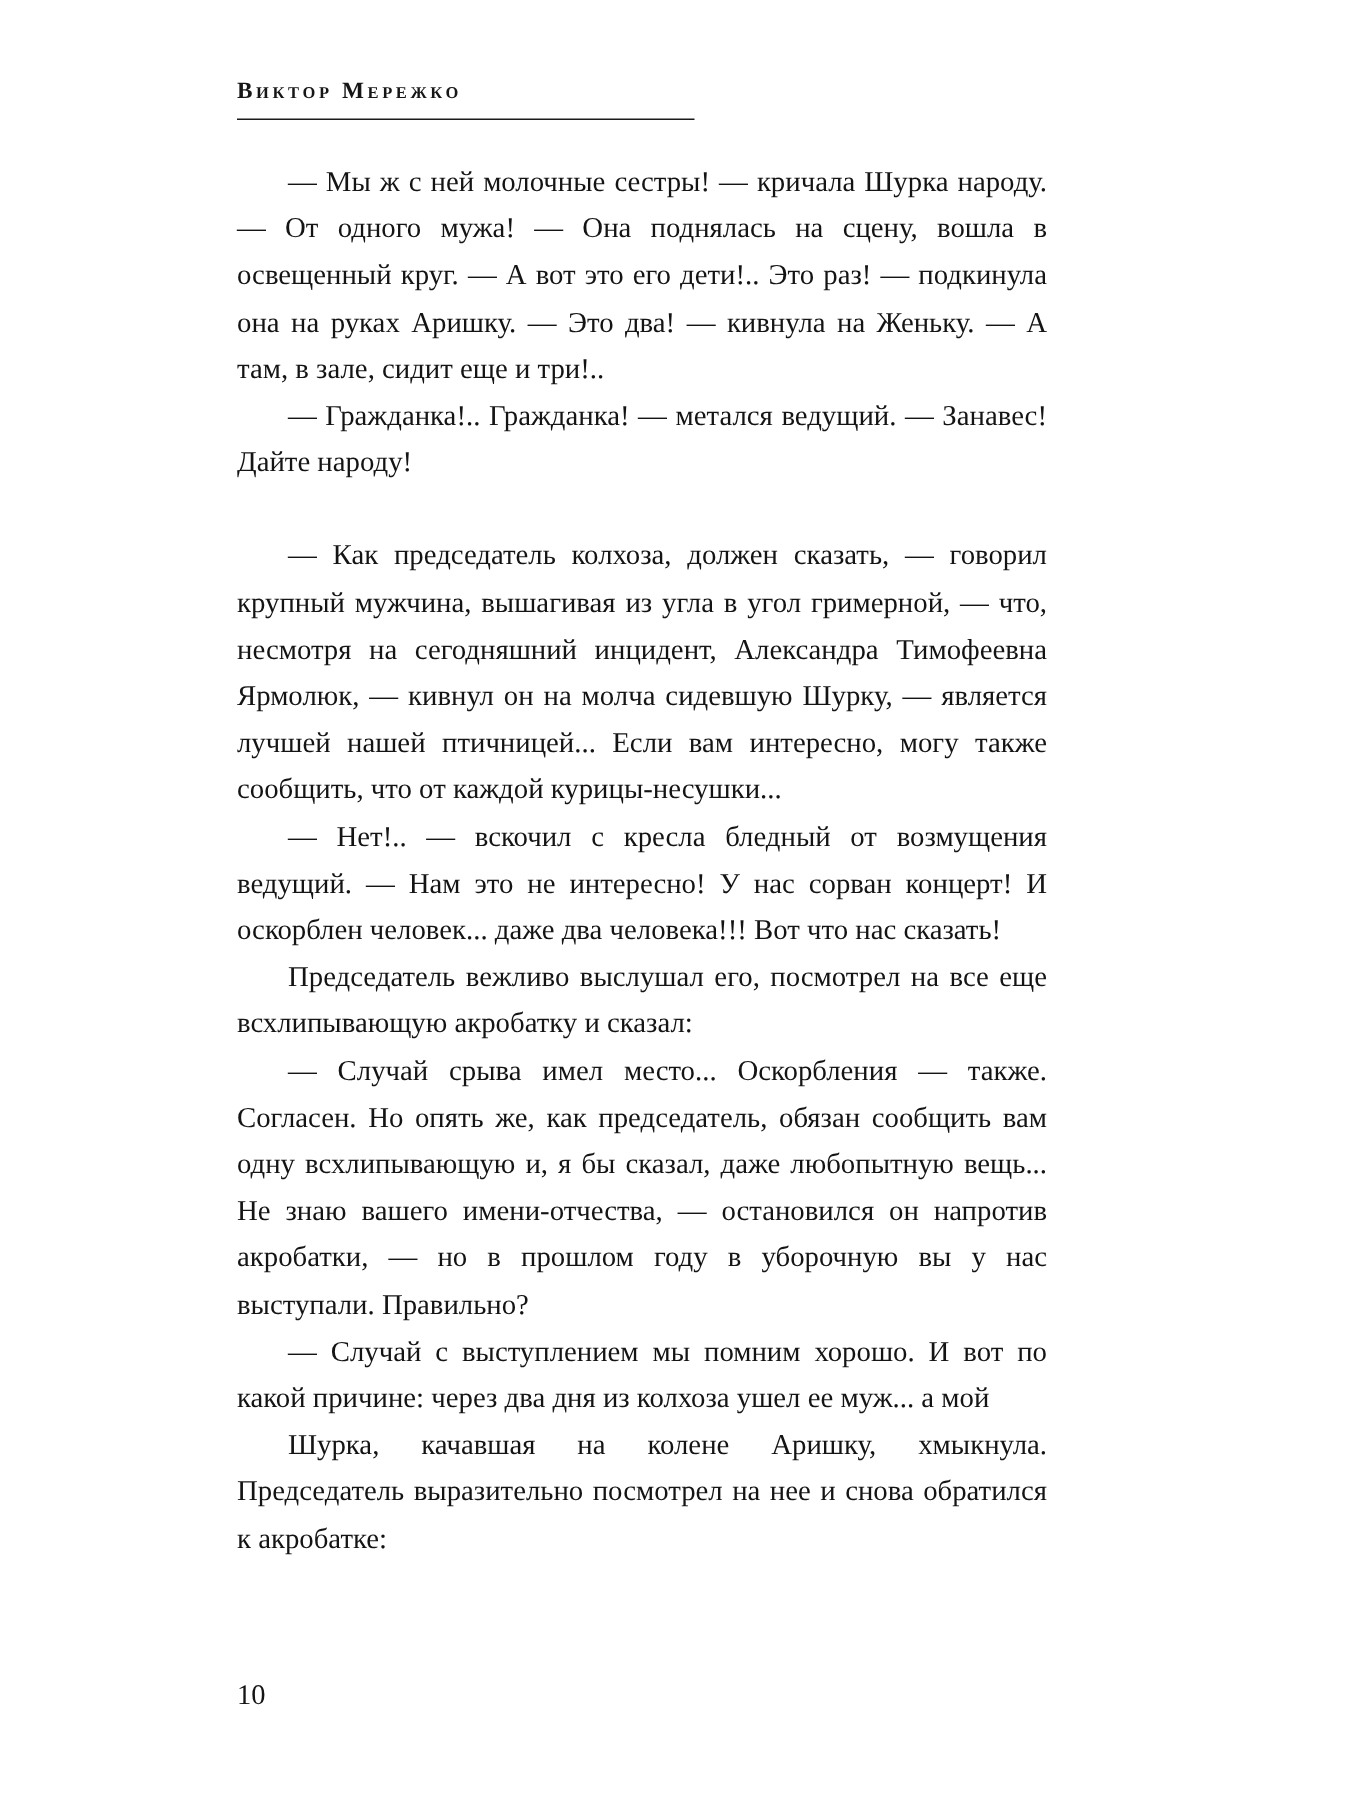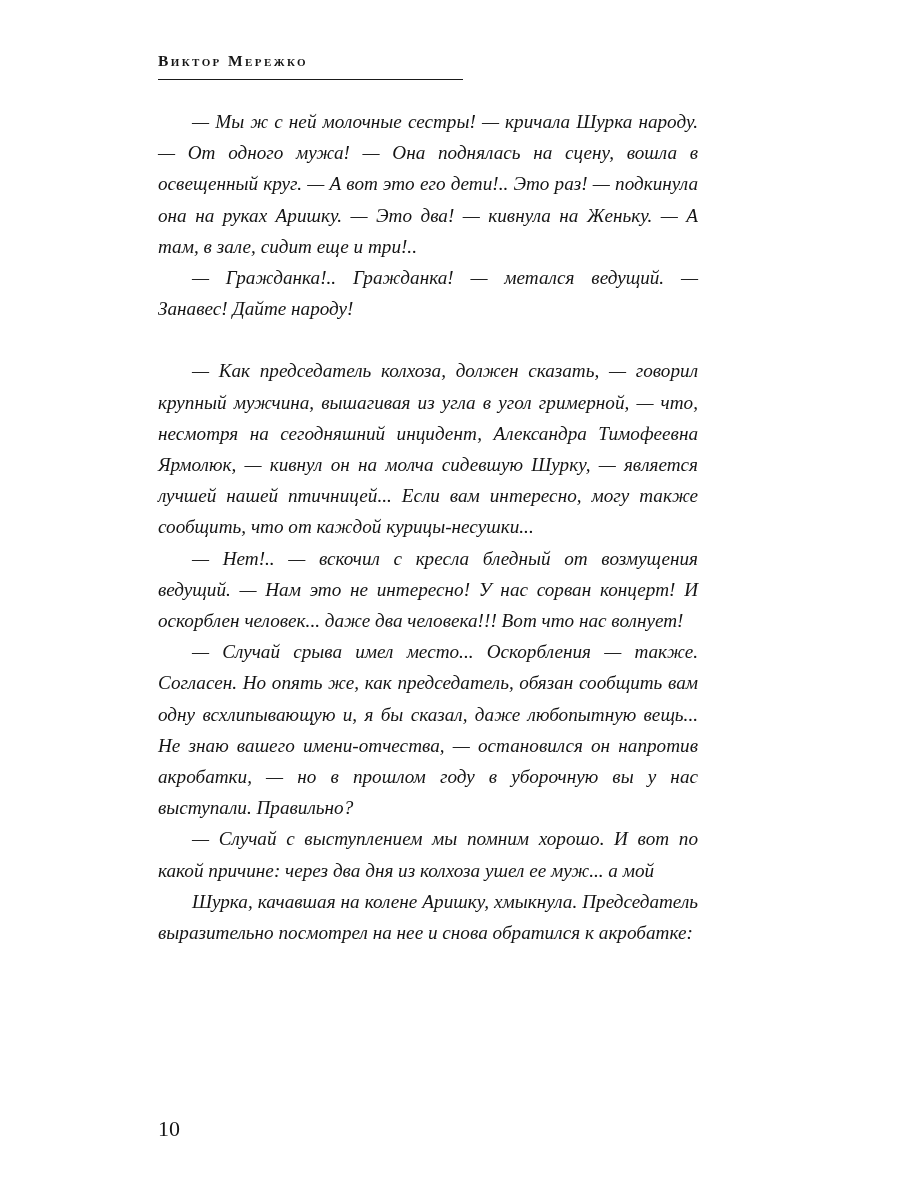--- a/index.html
+++ b/index.html
@@ -37,55 +37,55 @@
     white-space: nowrap;
   }
   .body-text {
     margin-top: 26px;
     font-size: 19.2px;
     line-height: 31.2px;
     text-align: justify;
     text-justify: inter-word;
     color: #141414;
     hyphens: manual;
-    font-style: italic;
   }
   .body-text p {
     margin: 0;
     text-indent: 34px;
   }
   .gap {
     height: 31px;
   }
   .folio {
     position: absolute;
     left: 158px;
     bottom: 58px;
-    font-size: 22px;
+    font-size: 19px;
     color: #141414;
   }
 </style>
 </head>
 <body>
 
 <div class="page">
 
   <div class="running-head">Виктор Мережко</div>
 
   <div class="body-text">
     <div>
       <p>— Мы ж с ней молочные сестры! — кричала Шурка народу. — От одного мужа! — Она поднялась на сцену, вошла в освещенный круг. — А вот это его дети!.. Это раз! — подкинула она на руках Аришку. — Это два! — кивнула на Женьку. — А там, в зале, сидит еще и три!..</p>
       <p>— Гражданка!.. Гражданка! — метался ведущий. — Занавес! Дайте народу!</p>
     </div>
 
     <div class="gap"></div>
 
     <div>
       <p>— Как председатель колхоза, должен сказать, — говорил крупный мужчина, вышагивая из угла в угол гримерной, — что, несмотря на сегодняшний инцидент, Александра Тимофеевна Ярмолюк, — кивнул он на молча сидевшую Шурку, — является лучшей нашей птичницей... Если вам интересно, могу также сообщить, что от каждой курицы-несушки...</p>
-      <p>— Нет!.. — вскочил с кресла бледный от возмущения ведущий. — Нам это не интересно! У нас сорван концерт! И оскорблен человек... даже два человека!!! Вот что нас волнует!</p>
+      <p>— Нет!.. — вскочил с кресла бледный от возмущения ведущий. — Нам это не интересно! У нас сорван концерт! И оскорблен человек... даже два человека!!! Вот что нас сказать!</p>
+      <p>Председатель вежливо выслушал его, посмотрел на все еще всхлипывающую акробатку и сказал:</p>
       <p>— Случай срыва имел место... Оскорбления — также. Согласен. Но опять же, как председатель, обязан сообщить вам одну всхлипывающую и, я бы сказал, даже любопытную вещь... Не знаю вашего имени-отчества, — остановился он напротив акробатки, — но в прошлом году в уборочную вы у нас выступали. Правильно?</p>
       <p>— Случай с выступлением мы помним хорошо. И вот по какой причине: через два дня из колхоза ушел ее муж... а мой</p>
       <p>Шурка, качавшая на колене Аришку, хмыкнула. Председатель выразительно посмотрел на нее и снова обратился к акробатке:</p>
     </div>
   </div>
 
   <div class="folio">10</div>
 </div>
 
 </body></html>

